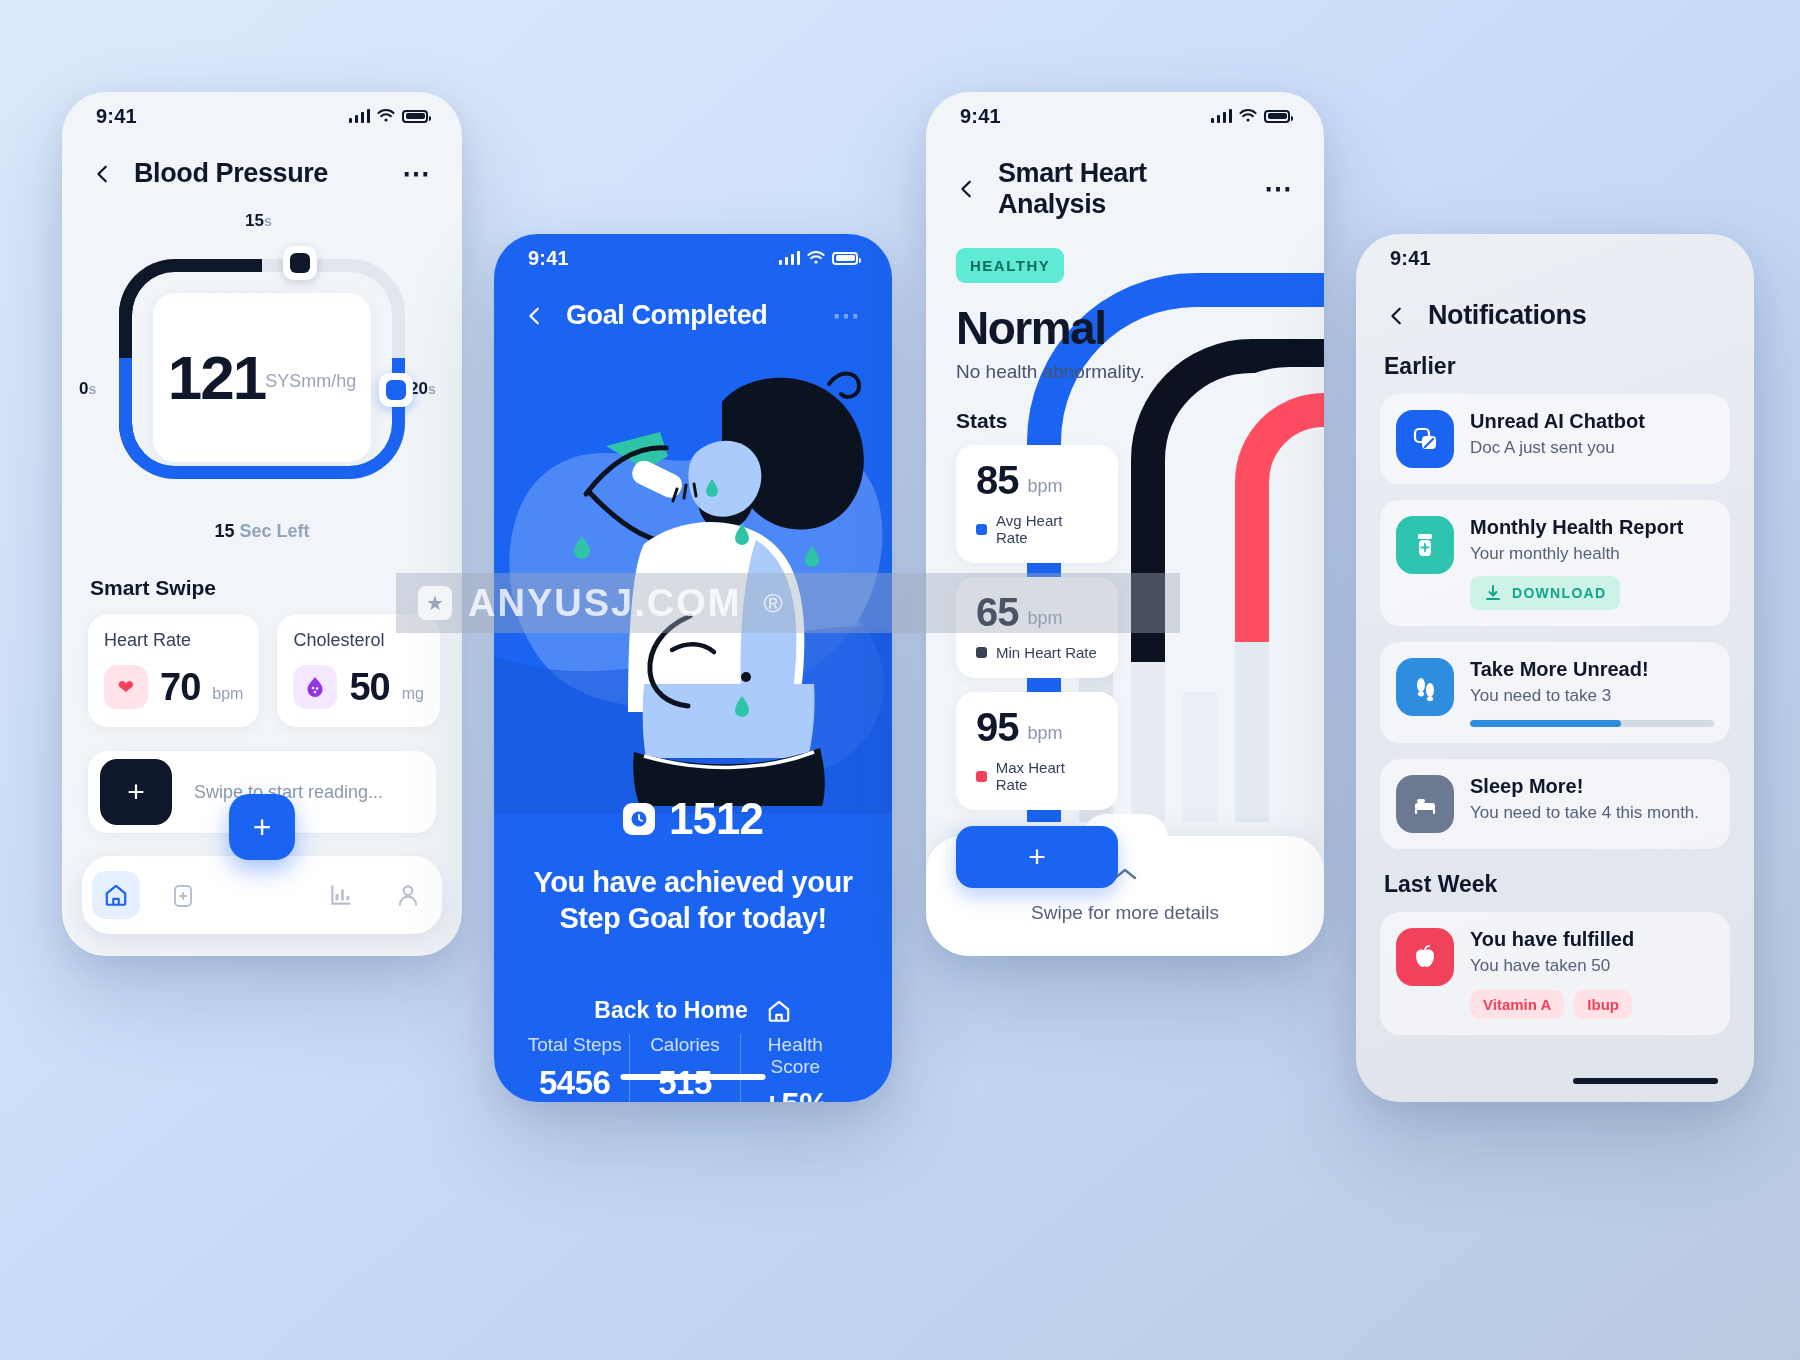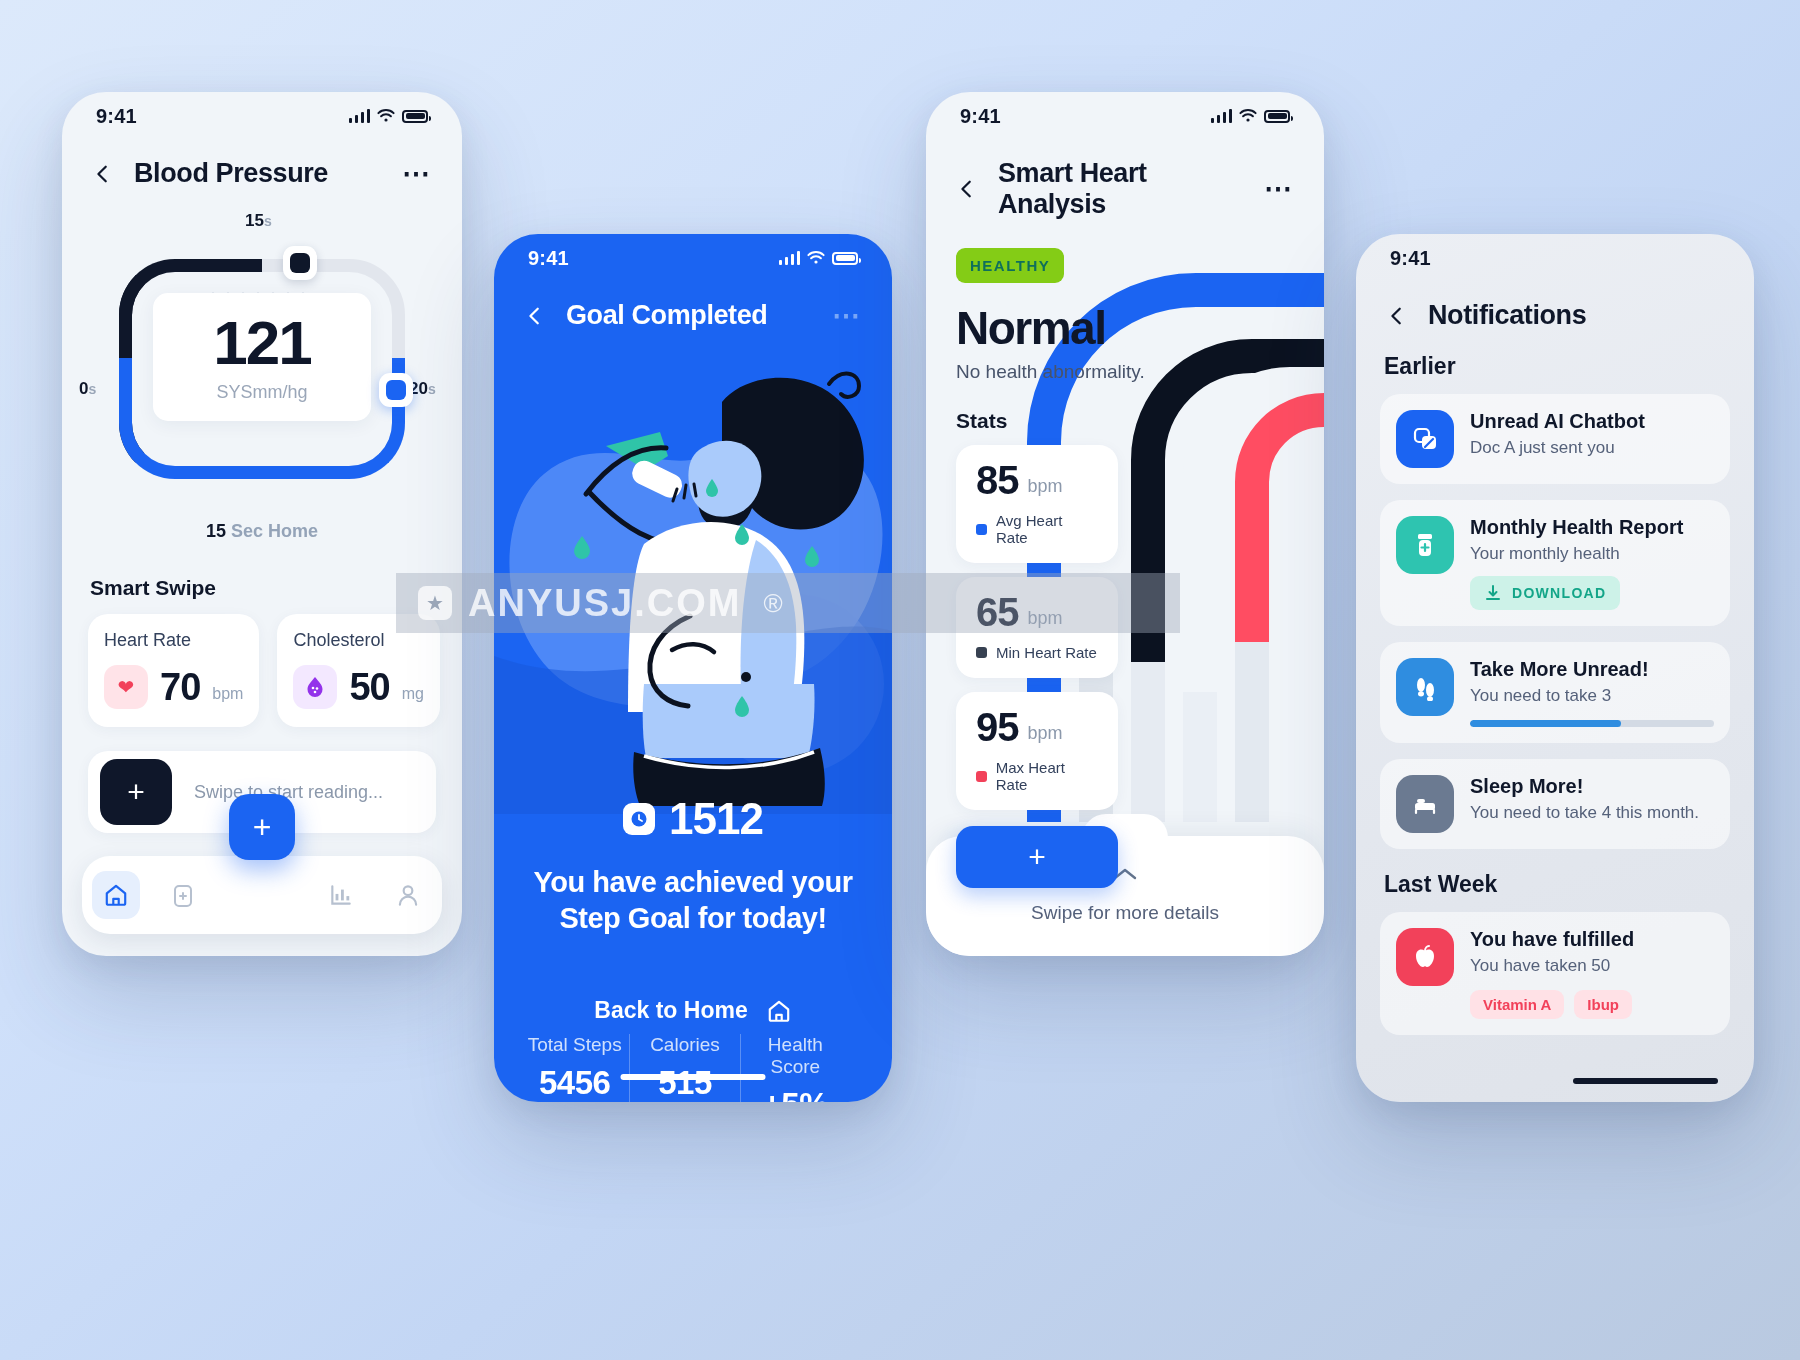--- a/index.html
+++ b/index.html
@@ -64,23 +64,23 @@
     border-left-color:#0f172a;
     clip-path: polygon(0 0, 22% 0, 22% 100%, 0 100%);
   }
   .ring-blue-arc {
     position:absolute; left:22px; top:22px; width:286px; height:220px;
     border-radius:56px; border:13px solid transparent;
     border-bottom-color:#1b64f2; border-left-color:#1b64f2; border-right-color:#1b64f2;
     clip-path: polygon(0 45%, 100% 45%, 100% 100%, 0 100%);
   }
   .dial {
-    position:absolute; left:56px; top:56px; width:218px; height:128px;
-    background:#fff; border-radius:15px;
-    display:flex; flex-direction:column; align-items:center; justify-content:center;
+    position:absolute; left:56px; top:56px; width:218px; height:169px;
+    background:#fff; border-radius:22px;
+    display:flex; flex-direction:row; align-items:center; justify-content:center;
     box-shadow: 0 4px 18px rgba(25,50,90,.06);
   }
   .dial .big { font-size: 62px; font-weight: 800; letter-spacing:-2px; line-height:1; }
   .dial .unit { font-size: 18px; color:#9aa6b8; margin-top: 8px; font-weight:500;}
   .knob-dark {
     position:absolute; left:186px; top:9px; width:34px; height:34px;
     background:#fff; border-radius:11px; display:flex;align-items:center;justify-content:center;
     box-shadow:0 3px 10px rgba(20,40,80,.18);
   }
   .knob-dark i { width:20px;height:20px;border-radius:6px;background:#0f172a;display:block;}
@@ -123,21 +123,21 @@
   .metric { flex:1; text-align:center; }
   .metric + .metric { border-left:1px solid rgba(255,255,255,.28); }
   .metric .lbl { font-size:19px; color:#cfe0fd; font-weight:400; }
   .metric .val { font-size:33px; font-weight:800; margin-top:8px; letter-spacing:-.5px;}
   .back-home { position:absolute; left:0;right:0; bottom:78px; display:flex; align-items:center; justify-content:center; gap:18px; font-size:23px; font-weight:800;}
   .home-ind { position:absolute; left:50%; transform:translateX(-50%); bottom:22px; width:145px;height:6px;border-radius:3px;background:#fff; }
 
   
   #p3 { left: 926px; top: 92px; width: 398px; height: 864px; background:#f1f5f9; color:#0f172a; }
   .arcs { position:absolute; right:-60px; top:170px; width:360px; height:560px; overflow:hidden; }
-  .badge { display:inline-block; margin:28px 0 0 30px; background:#84cc16; color:#0f6f5c; font-size:15px; font-weight:800; letter-spacing:1.5px; padding:9px 14px; border-radius:9px; }
+  .badge { display:inline-block; margin:28px 0 0 30px; background:#5eead4; color:#0f6f5c; font-size:15px; font-weight:800; letter-spacing:1.5px; padding:9px 14px; border-radius:9px; }
   .h-big { margin:18px 0 0 30px; font-size:46px; font-weight:800; letter-spacing:-1.5px; }
   .h-sub { margin:6px 0 0 30px; font-size:19px; color:#47536b; }
   .stats-h { margin:26px 0 12px 30px; font-size:21px; font-weight:800; }
   .hr-card { margin:0 30px 14px; background:#fff; border-radius:19px; padding:15px 20px 17px; width:162px; box-shadow:0 3px 14px rgba(30,50,90,.05);}
   .hr-top { display:flex; align-items:flex-end; gap:9px; }
   .hr-num { font-size:40px; font-weight:800; letter-spacing:-1px; line-height:1; }
   .hr-bpm { font-size:18px; color:#8b98ab; margin-bottom:3px; }
   .hr-leg { display:flex; align-items:center; gap:9px; margin-top:12px; font-size:15px; color:#33415c; }
   .hr-dot { width:11px;height:11px;border-radius:3px; }
   .addbtn { margin:16px 30px 0; width:162px; height:62px; background:#1b64f2; border-radius:17px; display:flex;align-items:center;justify-content:center;color:#fff;font-size:30px;font-weight:300; box-shadow:0 8px 20px rgba(27,100,242,.30);}
@@ -220,21 +220,21 @@
       <div class="unit">SYSmm/hg</div>
     </div>
     <div class="knob-dark">
         <i></i>
       </div>
     <div class="knob-blue">
         <i></i>
       </div>
   </div>
 
-  <div class="secleft"><b>15</b> <span>Sec Home</span></div>
+  <div class="secleft"><b>15</b> <span>Sec Left</span></div>
 
   <div class="sec-title">Smart Swipe</div>
   <div class="stat-row">
     <div class="stat-card">
       <h4>Heart Rate</h4>
       <div class="stat-line">
         <span class="stat-ico" style="background:#ffe3e8;color:#f2415a">❤</span>
         <span class="stat-val">70</span>
         <span class="stat-unit">bpm</span>
       </div>

